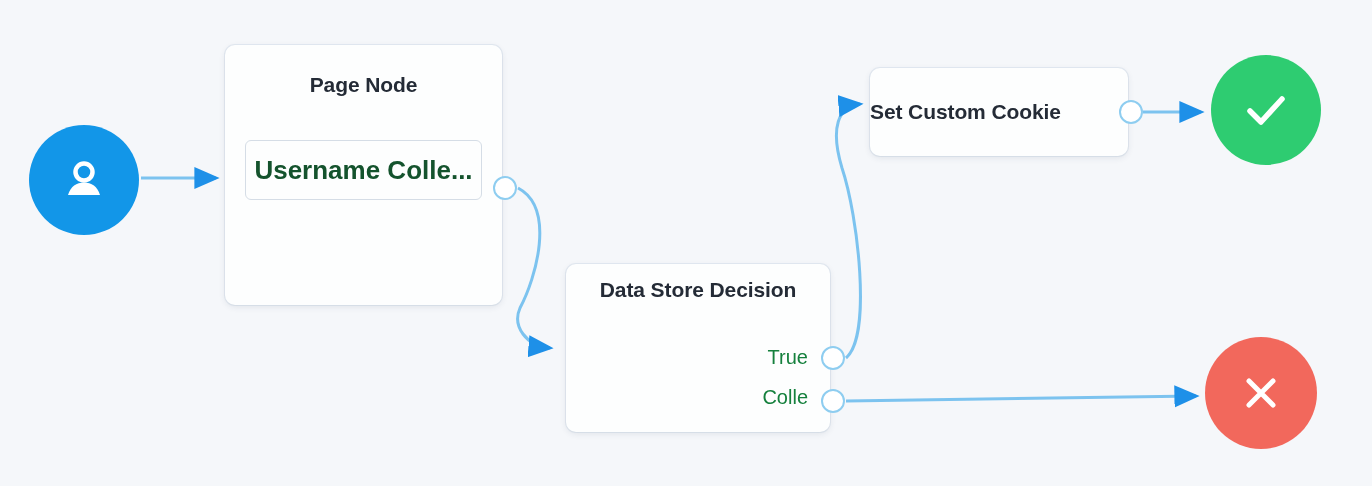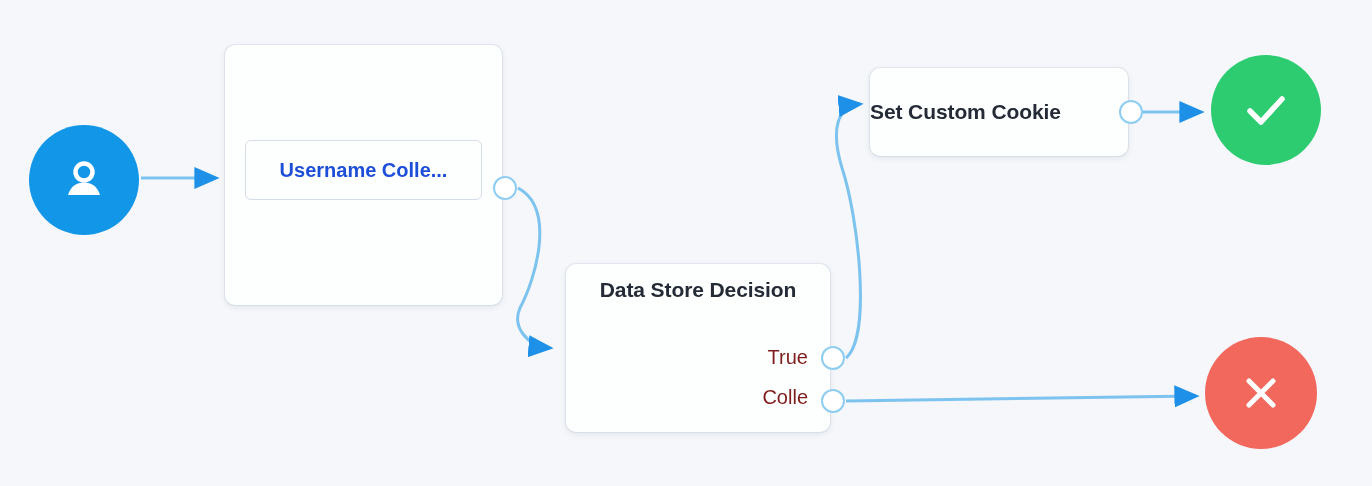--- a/index.html
+++ b/index.html
@@ -61,42 +61,42 @@
     height: 60px;
     border: 1px solid #d5dde6;
     border-radius: 6px;
     background: #fdfefe;
     box-sizing: border-box;
     display: flex;
     align-items: center;
     justify-content: center;
   }
   .field-box span {
-    font-size: 20px;
+    font-size: 26px;
     font-weight: bold;
-    color: #1d4ed8;
+    color: #14532d;
   }
   #field-username { top: 95px; }
   #field-password { top: 180px; }
 
   
   #decision-node {
     left: 566px;
     top: 264px;
     width: 264px;
     height: 168px;
   }
   #decision-node .node-title {
     margin-top: 14px;
   }
   .branch-label {
     position: absolute;
     right: 22px;
     font-size: 20px;
-    color: #7f1d1d;
+    color: #15803d;
     text-align: right;
   }
   #branch-true  { top: 82px; }
   #branch-false { top: 122px; }
 
   
   #cookie-node {
     left: 870px;
     top: 68px;
     width: 258px;
@@ -175,20 +175,21 @@
   </svg>
 
   <div class="terminal" id="start-avatar">
     <svg width="54" height="54" viewBox="0 0 54 54">
       <circle cx="27" cy="19" r="8.5" fill="none" stroke="#ffffff" stroke-width="4.5"></circle>
       <path d="M11,42 C13.5,33.5 19.5,29.5 27,29.5 C34.5,29.5 40.5,33.5 43,42 Z" fill="#ffffff"></path>
     </svg>
   </div>
 
   <div class="node-card" id="page-node">
+    <div class="node-title">Page Node</div>
 
     <div class="field-box" id="field-username">
       <span>Username Colle...</span>
     </div>
 
   </div>
   <div class="port" style="left:493px; top:176px;"></div>
 
   <div class="node-card" id="decision-node">
     <div class="node-title">Data Store Decision</div>

